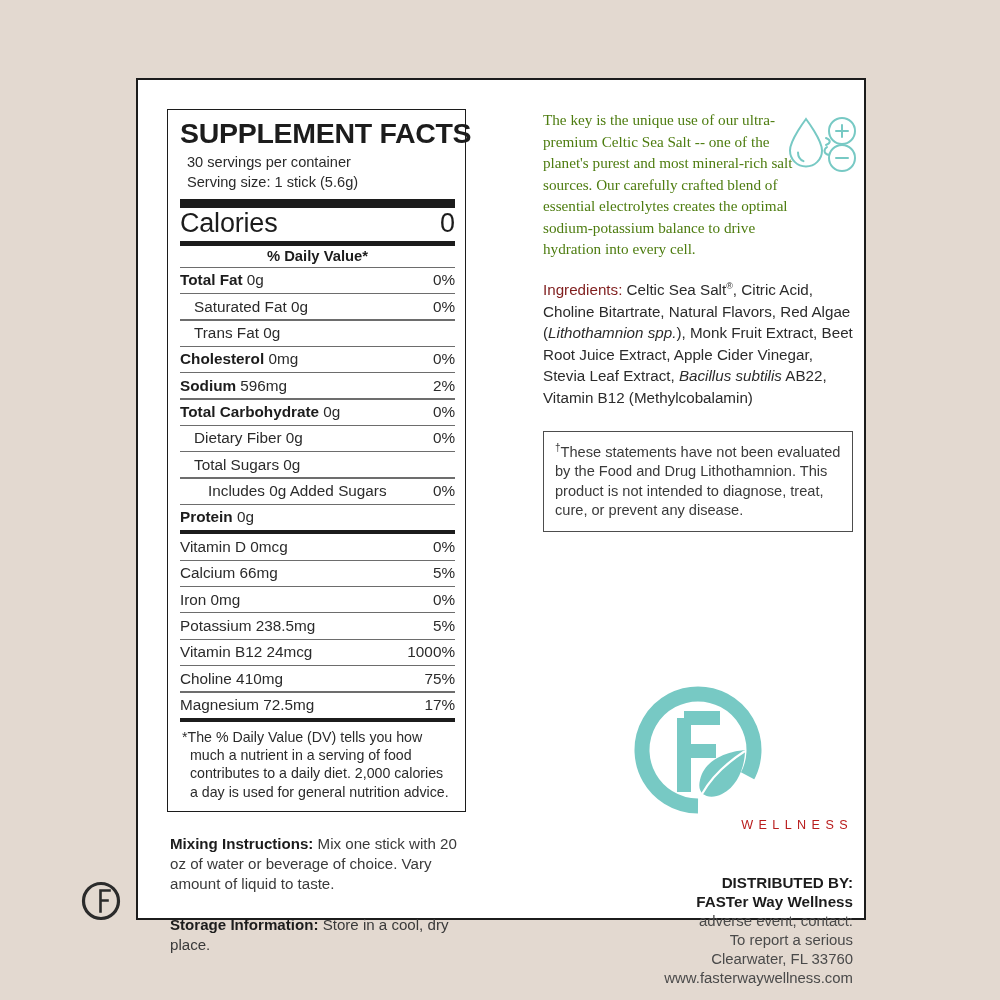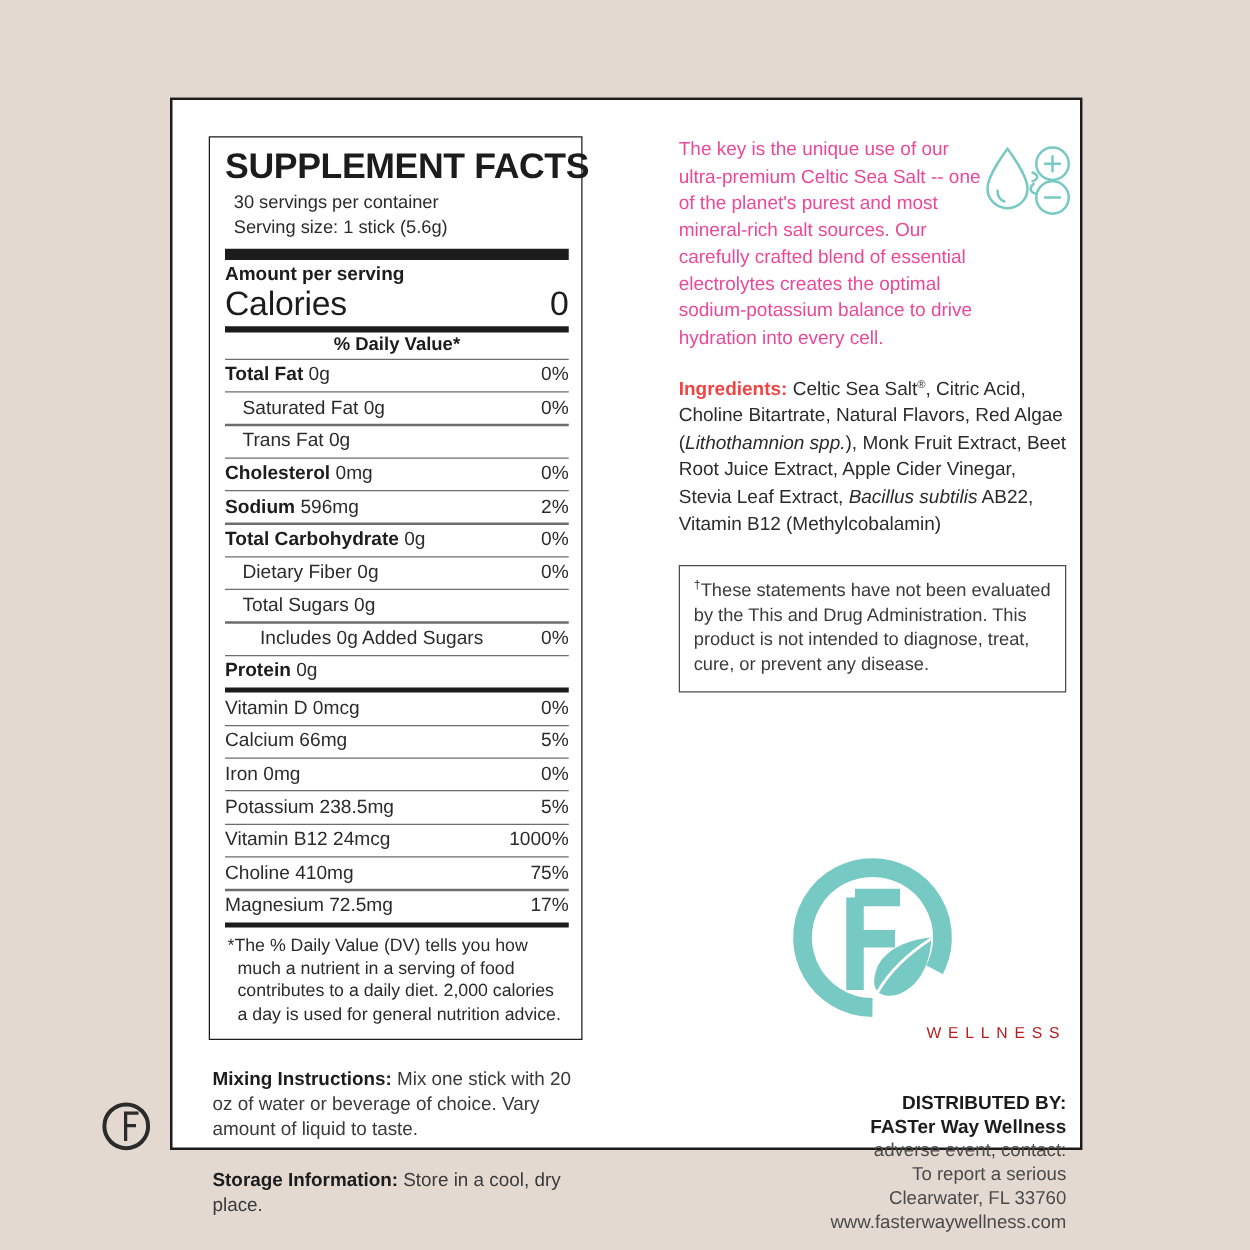--- a/index.html
+++ b/index.html
@@ -136,39 +136,40 @@
     margin-top: 22px;
     padding-left: 3px;
   }
   .instr-block b { color: #1c1c1c; font-weight: bold; }
   .instr-block.second { margin-top: 21px; }
 
   
   #intro-para {
     font-size: 15.2px;
     line-height: 1.42;
-    color: #ec4899;
+    color: #4d7c0f;
     width: 252px;
+    font-family: Liberation Serif, serif;
   }
 
   #droplet-icon {
     position: absolute;
     right: -8px;
     top: 2px;
     width: 82px;
     height: 82px;
   }
 
   #ingredients {
     margin-top: 19px;
     font-size: 15.2px;
     line-height: 1.42;
     color: #2b2b2b;
   }
-  #ingredients b { color: #ef4444; font-weight: bold; }
+  #ingredients b { color: #7f1d1d; font-weight: normal; }
   #ingredients i { font-style: italic; }
   #ingredients sup { font-size: 9px; vertical-align: super; }
 
   #disclaimer-box {
     margin-top: 22px;
     border: 1.4px solid #4d4d4d;
     padding: 9px 11px 10px 11px;
     font-size: 14.6px;
     line-height: 1.35;
     color: #3a3a3a;
@@ -229,21 +230,20 @@
 
       <div id="facts-panel">
 
         <div id="facts-title">SUPPLEMENT FACTS</div>
 
         <div class="serving-line">30 servings per container</div>
         <div class="serving-line">Serving size:  1 stick (5.6g)</div>
 
         <div class="rule-thick"></div>
 
-        <div class="amount-line">Amount per serving</div>
 
         <div class="calories-row">
           <span class="calories-label">Calories</span>
           <span class="calories-value">0</span>
         </div>
 
         <div class="rule-med"></div>
 
         <div class="dv-header">% Daily Value*</div>
 
@@ -369,21 +369,21 @@
         </svg>
       </div>
 
       <div id="intro-para">The key is the unique use of our ultra-premium Celtic Sea Salt -- one of the planet's purest and most mineral-rich salt sources. Our carefully crafted blend of essential electrolytes creates the optimal sodium-potassium balance to drive hydration into every cell.</div>
 
       <div id="ingredients">
         <b>Ingredients:</b><span> Celtic Sea Salt</span><sup>®</sup><span>, Citric Acid, Choline Bitartrate, Natural Flavors, Red Algae (</span><i>Lithothamnion spp.</i><span>), Monk Fruit Extract, Beet Root Juice Extract, Apple Cider Vinegar, Stevia Leaf Extract, </span><i>Bacillus subtilis</i><span> AB22, Vitamin B12 (Methylcobalamin)</span>
       </div>
 
       <div id="disclaimer-box">
-        <sup>†</sup><span>These statements have not been evaluated by the This and Drug Administration. This product is not intended to diagnose, treat, cure, or prevent any disease.</span>
+        <sup>†</sup><span>These statements have not been evaluated by the Food and Drug Lithothamnion. This product is not intended to diagnose, treat, cure, or prevent any disease.</span>
       </div>
 
       <div id="brand-logo-wrap">
         <div id="brand-logo">
           <svg viewBox="0 0 132 132" width="132" height="132">
             <path d="M66 10 A56 56 0 1 1 65.99 10" fill="none" stroke="#77c9c4" stroke-width="15"></path>
             <path d="M66 122 A56 56 0 0 0 116 92" fill="#ffffff" stroke="#ffffff" stroke-width="17"></path>
             <path d="M52 34 L52 108 M52 34 L88 34 M52 67 L84 67" fill="none" stroke="#77c9c4" stroke-width="14" stroke-linecap="butt"></path>
             <path d="M113 66 C113 66 74 68 68 96 C64 112 78 116 90 110 C108 101 113 79 113 66 Z" fill="#77c9c4"></path>
             <path d="M113 67 C96 78 80 92 70 110" fill="none" stroke="#ffffff" stroke-width="2.2"></path>

